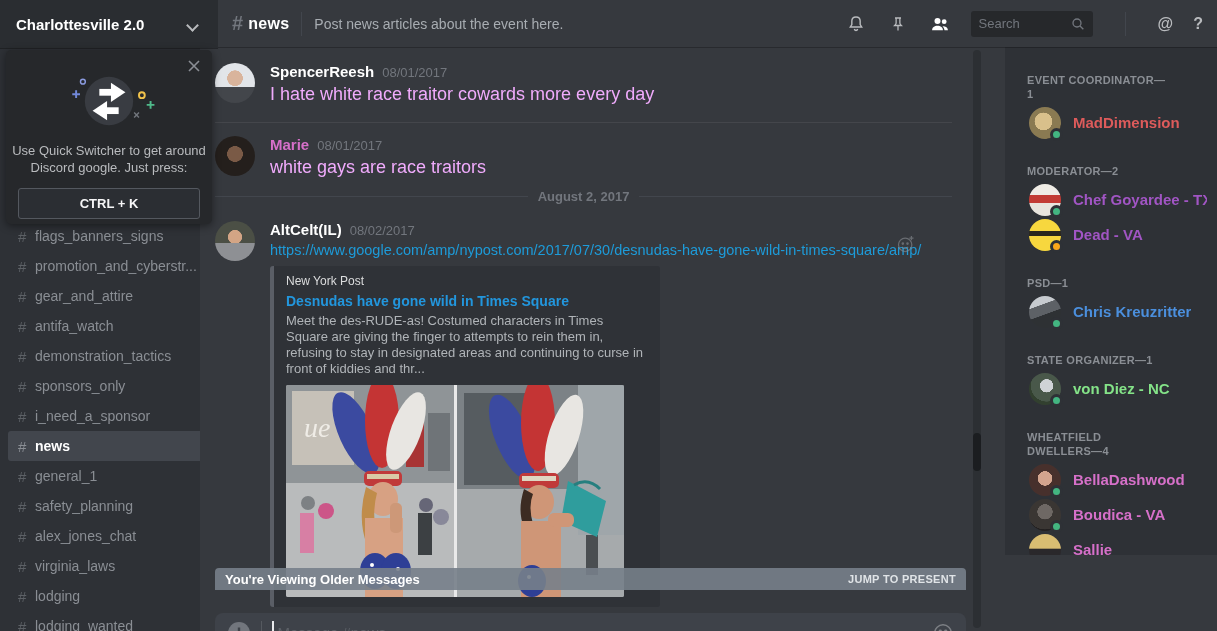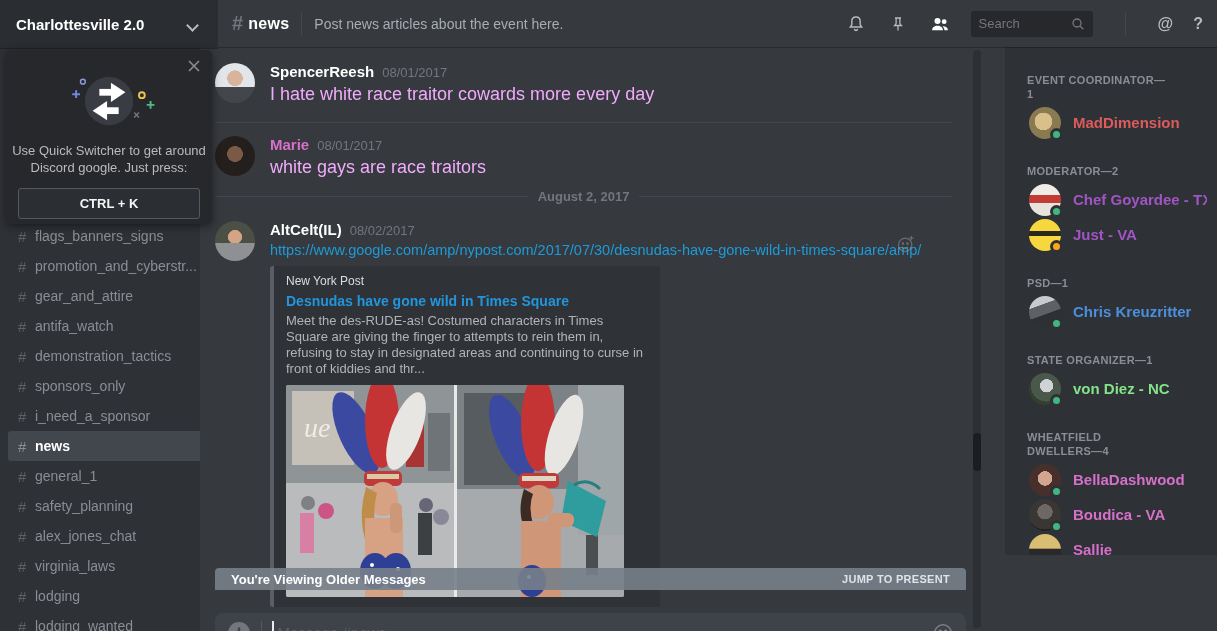--- a/index.html
+++ b/index.html
@@ -75,21 +75,21 @@
   .embed-provider { color:#dcddde; font-size:12px; }
   .embed-title { color:#2296dd; font-size:14px; font-weight:bold; margin-top:5px; cursor:pointer; }
   .embed-desc { color:#b0b4b8; font-size:13px; line-height:16px; margin-top:4px; }
   .embed-image { margin-top:8px; width:338px; height:212px; border-radius:2px; overflow:hidden; cursor:pointer; }
   .reaction-add { position:absolute; right:41px; top:16px; opacity:.6; cursor:pointer; }
   .scrollbar { position:absolute; right:6px; top:3px; bottom:3px; width:8px; background:#2c2f33; border-radius:4px; }
   .scroll-thumb { position:absolute; left:0; width:8px; top:383px; height:38px; background:#1b1d20; border-radius:4px; cursor:pointer; }
   .older-bar {
     position:absolute; left:15px; width:751px; top:521px; height:22px; z-index:4; cursor:pointer;
     background:rgba(119,128,138,.9); border-radius:4px 4px 0 0;
-    display:flex; align-items:center; padding:0 16px;
+    display:flex; align-items:center; padding:0 10px;
   }
   .older-text { color:#fff; font-size:13px; font-weight:bold; flex:1; }
   .older-action { color:#e0e4e7; font-size:11px; font-weight:bold; letter-spacing:.3px; cursor:pointer; }
   .chat-input {
     position:absolute; left:15px; width:751px; top:566px; height:62px;
     background:#3e4249; border-radius:8px; display:flex; align-items:flex-start; padding:8px 12px;
   }
   .upload-btn { width:24px; height:24px; flex-shrink:0; cursor:pointer; }
   .input-div { width:1px; height:26px; background:rgba(255,255,255,.12); margin:0 10px 0 10px; }
   .caret { width:1.5px; height:22px; background:#e8eaec; margin-right:4px; }
@@ -409,21 +409,21 @@
       <div class="member">
         <div class="m-avatar av-chef">
             <span class="status-dot online"></span>
           </div>
         <span class="m-name" style="color: rgb(161, 85, 196);">Chef Goyardee - TX</span>
       </div>
       <div class="member">
         <div class="m-avatar av-kurt">
             <span class="status-dot idle"></span>
           </div>
-        <span class="m-name" style="color: rgb(161, 85, 196);">Just - VA</span>
+        <span class="m-name" style="color: rgb(161, 85, 196);">Dead - VA</span>
       </div>
     </div>
 
     <div class="m-group">
       <div class="m-header">PSD—1</div>
       <div class="member">
         <div class="m-avatar av-chris">
             <span class="status-dot online"></span>
           </div>
         <span class="m-name" style="color: rgb(75, 143, 221);">Chris Kreuzritter</span>

